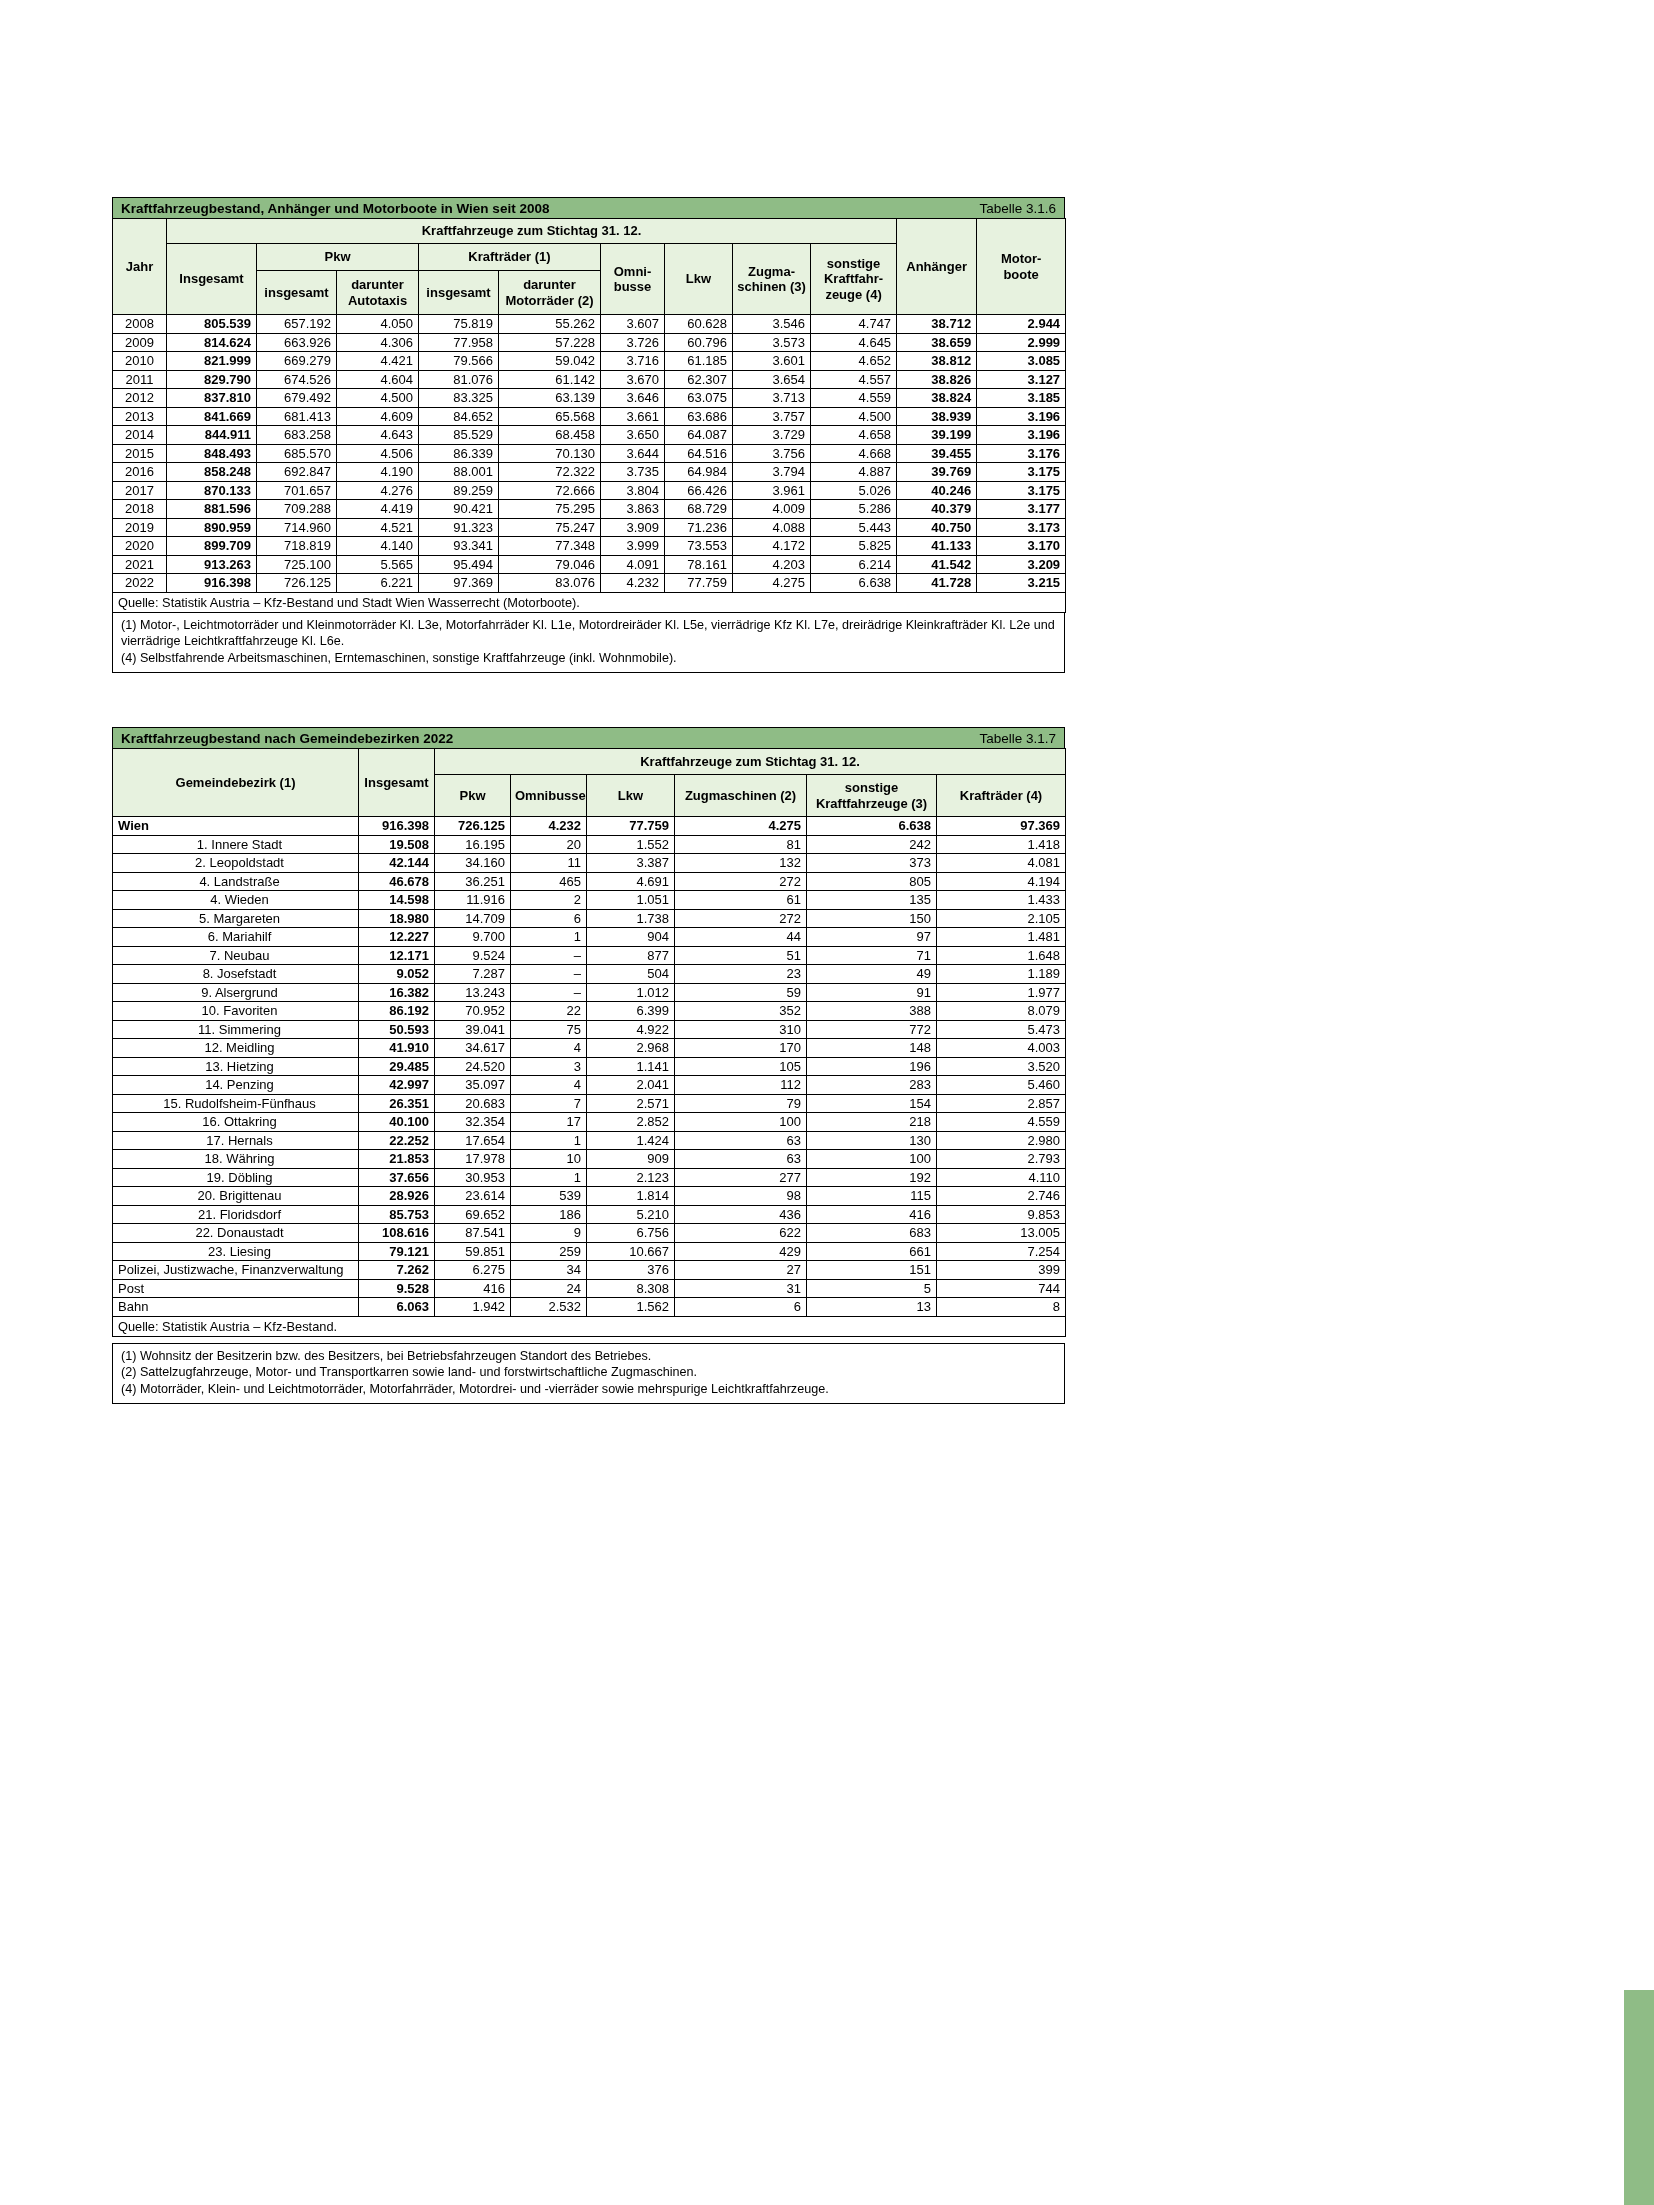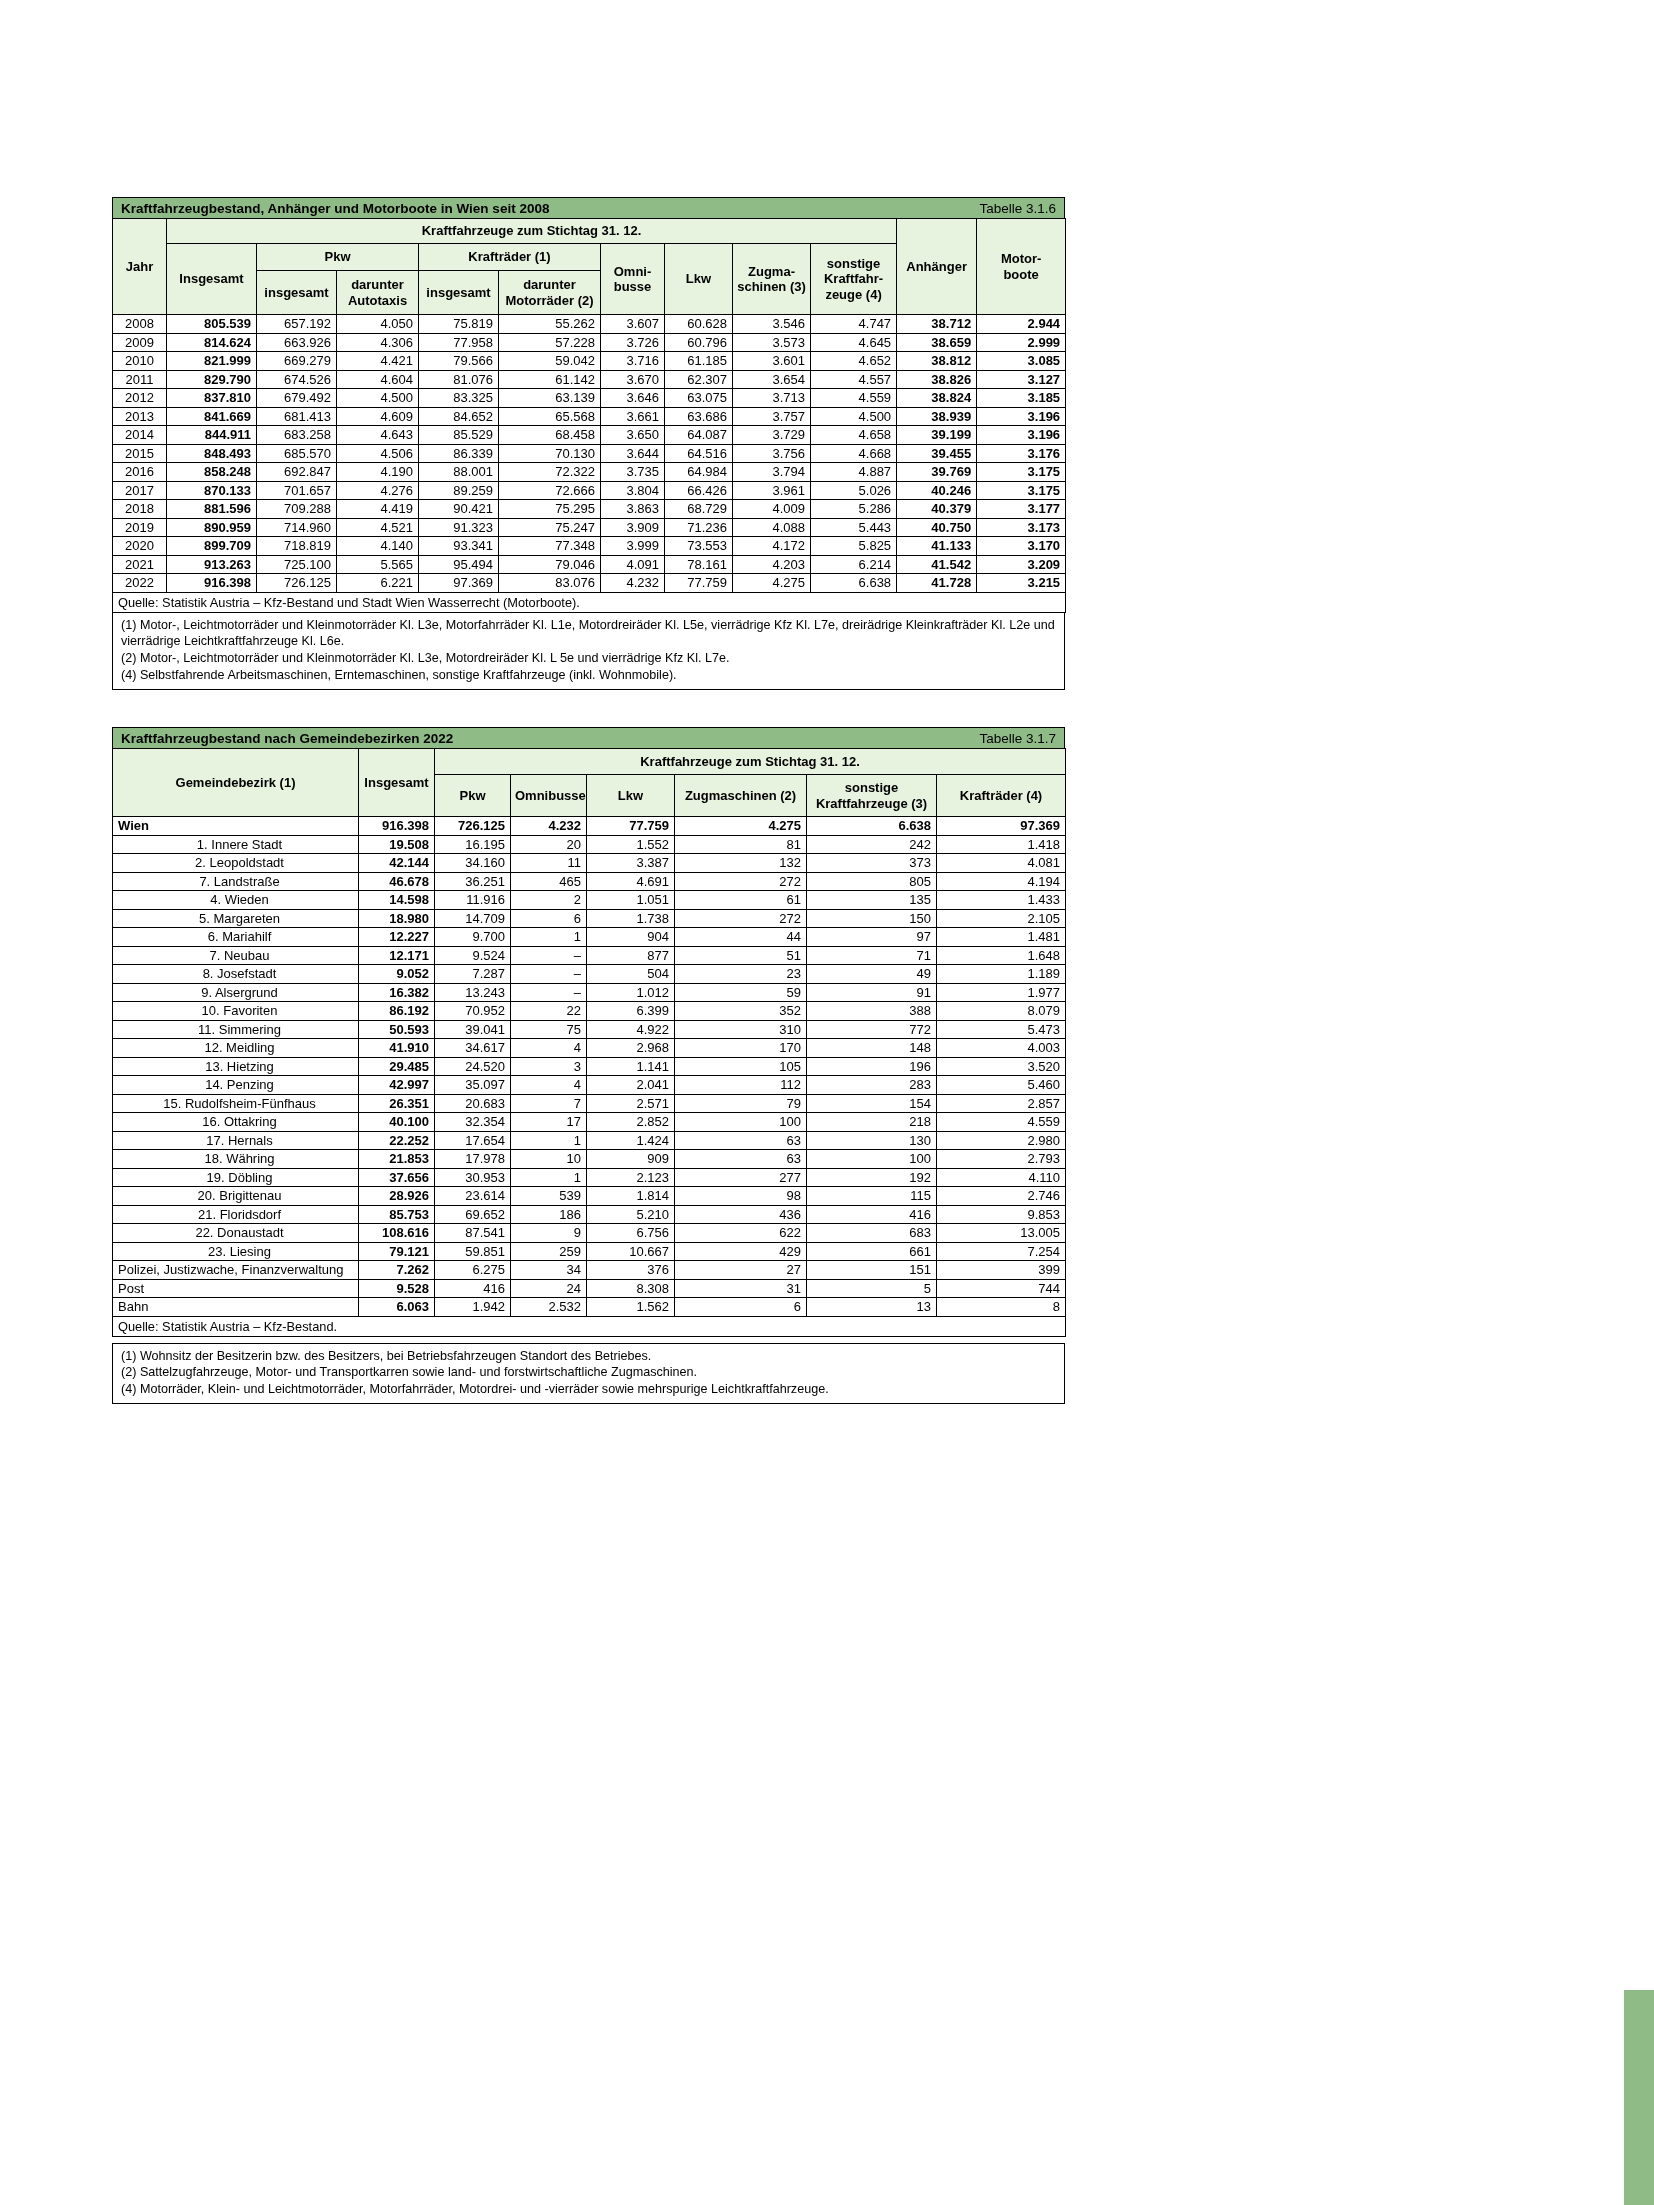--- a/index.html
+++ b/index.html
@@ -333,21 +333,20 @@
           </tr>
         </tbody>
       <tfoot>
         <tr class="src-row">
           <td colspan="12">Quelle: Statistik Austria – Kfz-Bestand und Stadt Wien Wasserrecht (Motorboote).</td>
         </tr>
       </tfoot>
     </table>
     <div class="footnotes attached" id="fn1">
         <div>(1) Motor-, Leichtmotorräder und Kleinmotorräder Kl. L3e, Motorfahrräder Kl. L1e, Motordreiräder Kl. L5e, vierrädrige Kfz Kl. L7e, dreirädrige Kleinkrafträder Kl. L2e und vierrädrige Leichtkraftfahrzeuge Kl. L6e.</div>
-        <div>(2) Motor-, Leichtmotorräder und Kleinmotorräder Kl. L3e, Motordreiräder Kl. L 5e und vierrädrige Kfz Kl. L7e.</div>
         <div>(4) Selbstfahrende Arbeitsmaschinen, Erntemaschinen, sonstige Kraftfahrzeuge (inkl. Wohnmobile).</div>
       </div>
   </section>
 
   <section class="table-block" id="table2-block">
     <div class="title-bar">
       <span class="tb-title">Kraftfahrzeugbestand nach Gemeindebezirken 2022</span>
       <span class="tb-label">Tabelle 3.1.7</span>
     </div>
     <table class="stat-table" id="table2">
@@ -402,21 +401,21 @@
             <td class="c-label indent">2. Leopoldstadt</td>
             <td class="c-num bold">42.144</td>
             <td class="c-num">34.160</td>
             <td class="c-num">11</td>
             <td class="c-num">3.387</td>
             <td class="c-num">132</td>
             <td class="c-num">373</td>
             <td class="c-num">4.081</td>
           </tr>
           <tr>
-            <td class="c-label indent">7. Landstraße</td>
+            <td class="c-label indent">4. Landstraße</td>
             <td class="c-num bold">46.678</td>
             <td class="c-num">36.251</td>
             <td class="c-num">465</td>
             <td class="c-num">4.691</td>
             <td class="c-num">272</td>
             <td class="c-num">805</td>
             <td class="c-num">4.194</td>
           </tr>
           <tr>
             <td class="c-label indent">4. Wieden</td>

